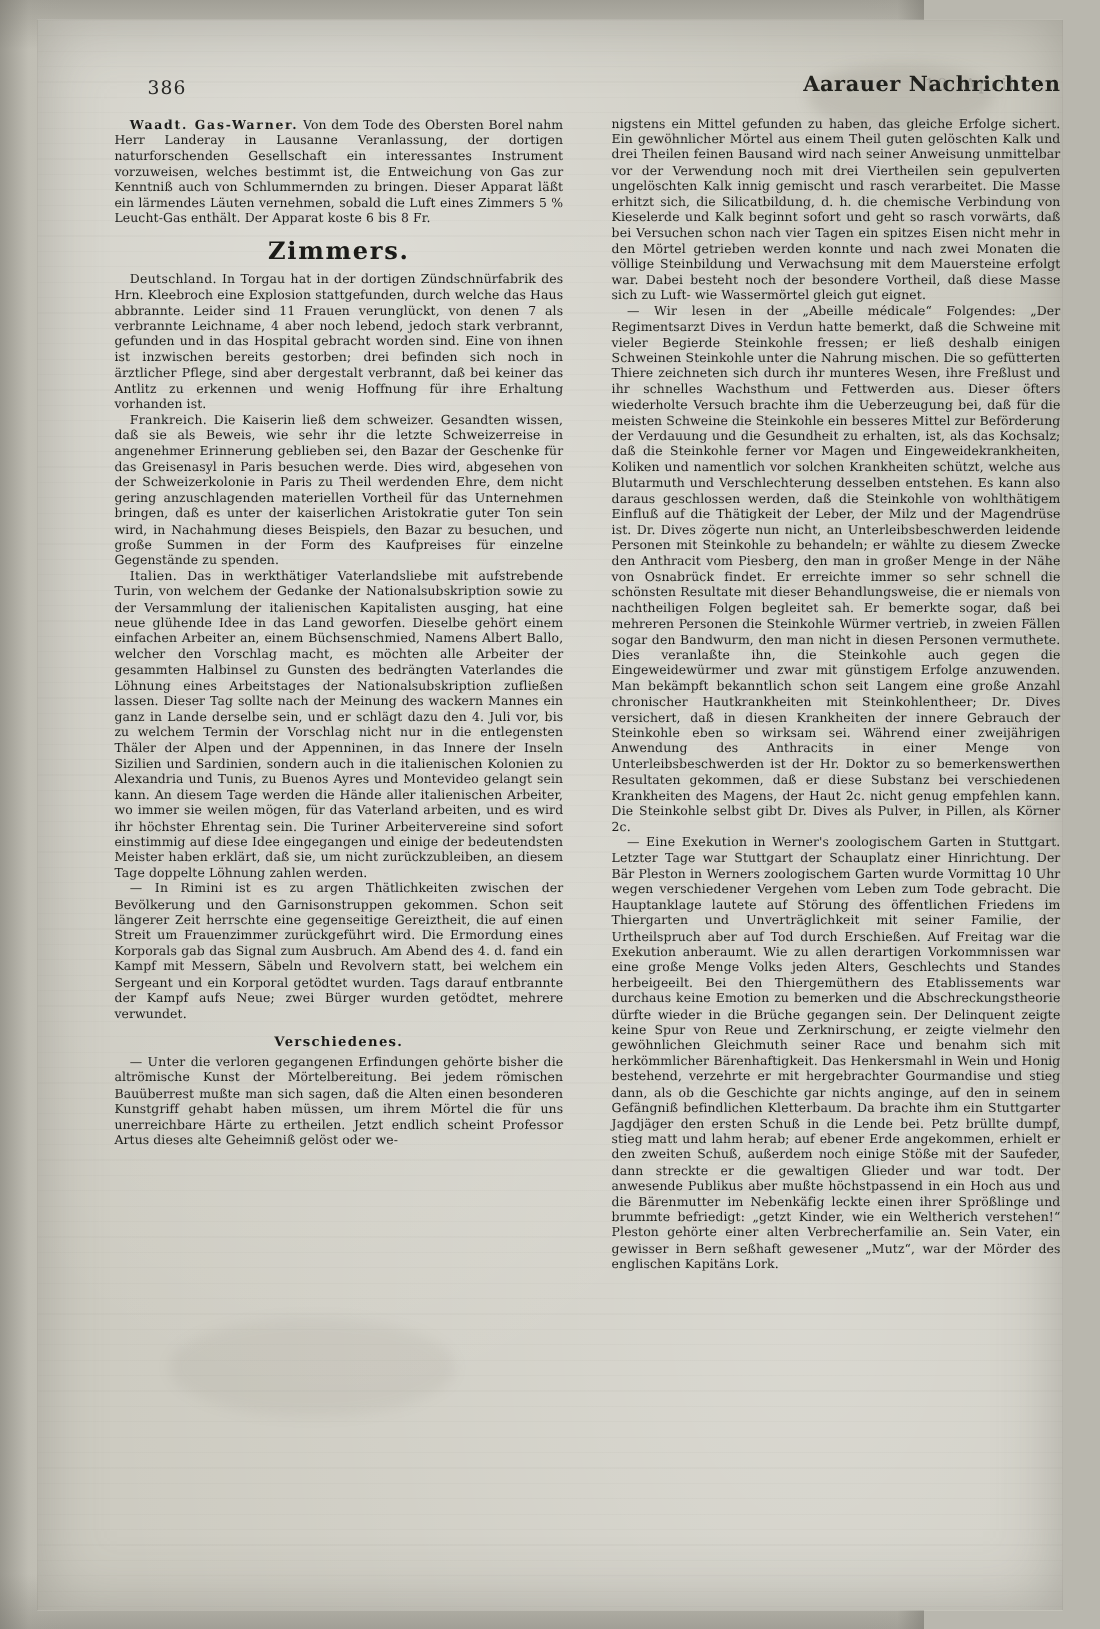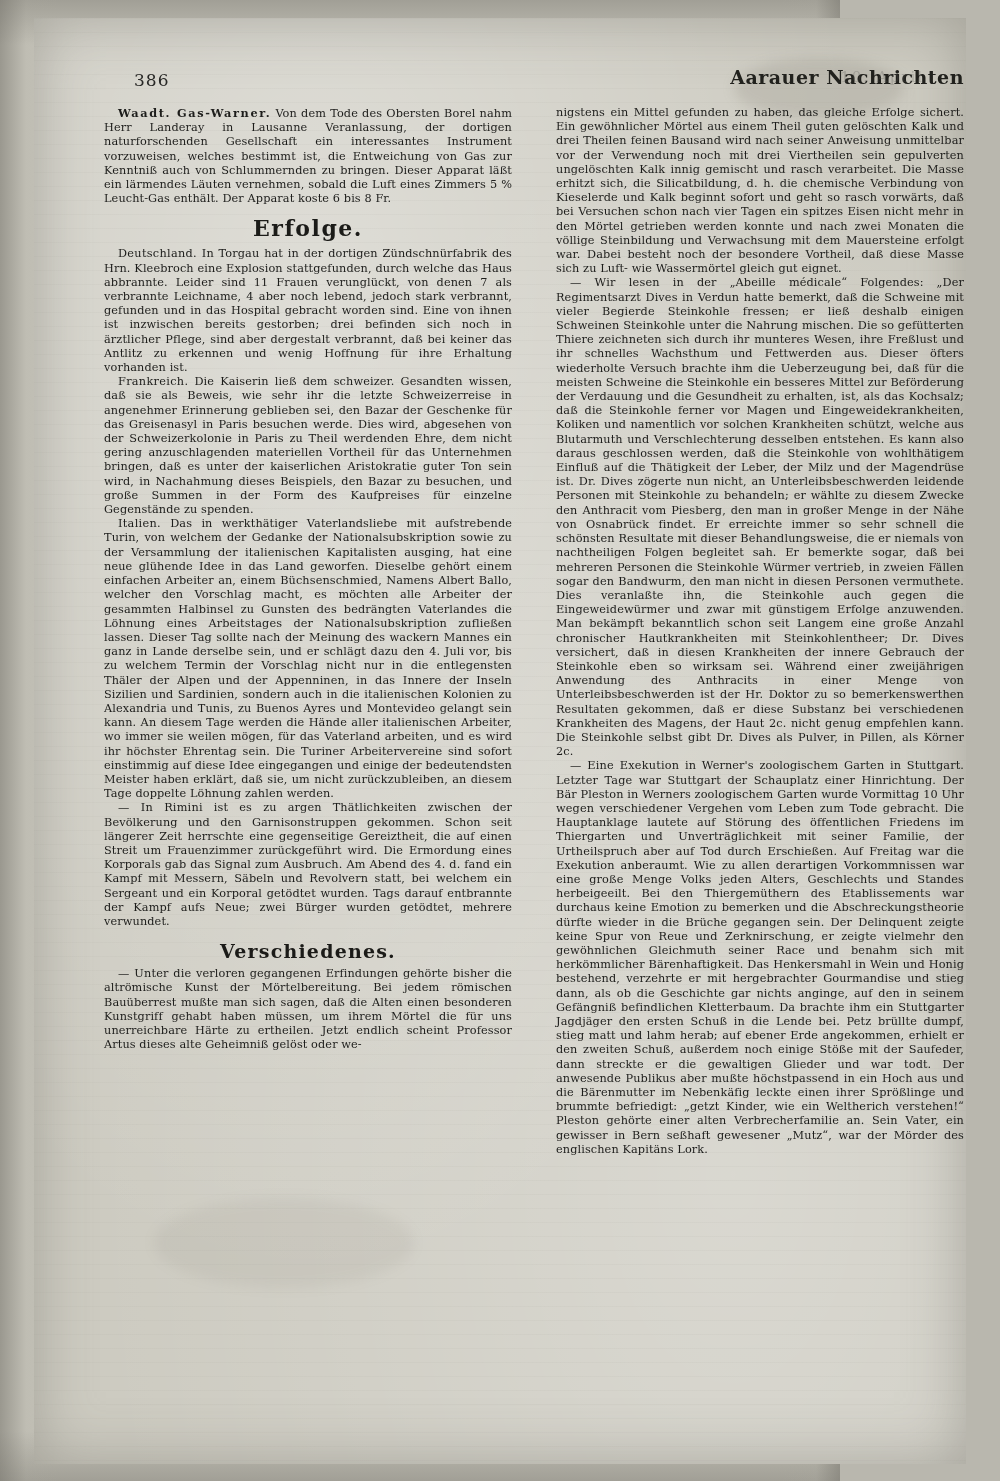--- a/index.html
+++ b/index.html
@@ -122,21 +122,21 @@
   .section-head {
     text-align: center;
     font-family: "DejaVu Serif", serif;
     font-weight: bold;
     font-size: 22px;
     letter-spacing: 1.5px;
     margin: 9px 0 6px 0;
     color: #1d1d1a;
   }
   .section-head.small {
-    font-size: 19px;
+    font-size: 12px;
     letter-spacing: 1.2px;
     margin: 11px 0 5px 0;
   }
   .dash { letter-spacing: 0.2px; }
   
   .content {
     filter: contrast(1.02) brightness(0.99);
   }
   .smudge {
     position: absolute;
@@ -165,21 +165,21 @@
 
       <div class="cols">
 
         <div class="col">
 
           <div class="par ind">
             <span class="spaced">Waadt.  Gas-Warner.</span><span> Von dem Tode des Obersten Borel nahm Herr Landeray in Lausanne Veranlassung, der dortigen naturforschenden Gesellschaft ein interessantes Instrument vorzuweisen, welches bestimmt ist, die Entweichung von Gas zur Kenntniß auch von Schlummernden zu bringen. Dieser Apparat läßt ein lärmendes Läuten vernehmen, sobald die Luft eines Zimmers 5 % Leucht-Gas enthält. Der Apparat koste 6 bis 8 Fr.</span>
           </div>
 
 
-          <div class="section-head">Erfolge.</div>
+          <div class="section-head">Zimmers.</div>
 
           <div class="par ind">
             <span class="lead">Deutschland.</span><span> In Torgau hat in der dortigen Zündschnürfabrik des Hrn. Kleebroch eine Explosion stattgefunden, durch welche das Haus abbrannte. Leider sind 11 Frauen verunglückt, von denen 7 als verbrannte Leichname, 4 aber noch lebend, jedoch stark verbrannt, gefunden und in das Hospital gebracht worden sind. Eine von ihnen ist inzwischen bereits gestorben; drei befinden sich noch in ärztlicher Pflege, sind aber dergestalt verbrannt, daß bei keiner das Antlitz zu erkennen und wenig Hoffnung für ihre Erhaltung vorhanden ist.</span>
           </div>
 
           <div class="par ind">
             <span class="lead">Frankreich.</span><span> Die Kaiserin ließ dem schweizer. Gesandten wissen, daß sie als Beweis, wie sehr ihr die letzte Schweizerreise in angenehmer Erinnerung geblieben sei, den Bazar der Geschenke für das Greisenasyl in Paris besuchen werde. Dies wird, abgesehen von der Schweizerkolonie in Paris zu Theil werdenden Ehre, dem nicht gering anzuschlagenden materiellen Vortheil für das Unternehmen bringen, daß es unter der kaiserlichen Aristokratie guter Ton sein wird, in Nachahmung dieses Beispiels, den Bazar zu besuchen, und große Summen in der Form des Kaufpreises für einzelne Gegenstände zu spenden.</span>
           </div>
 
           <div class="par ind">

